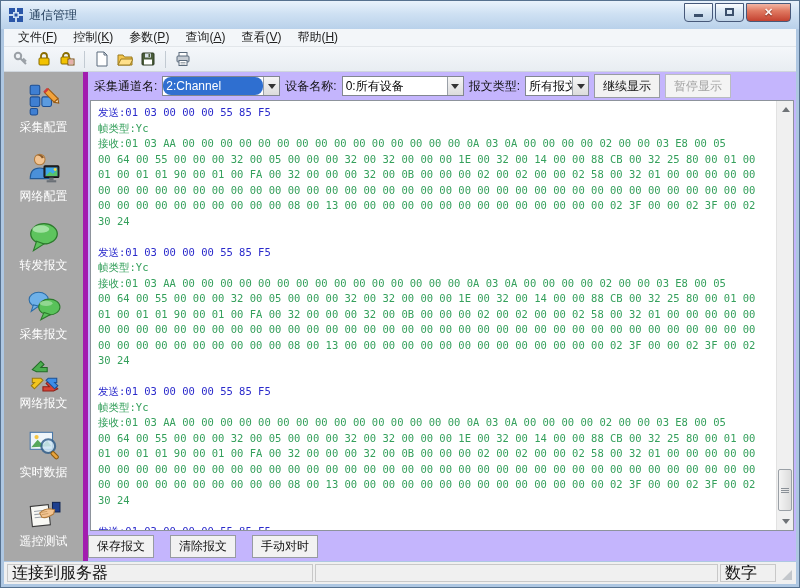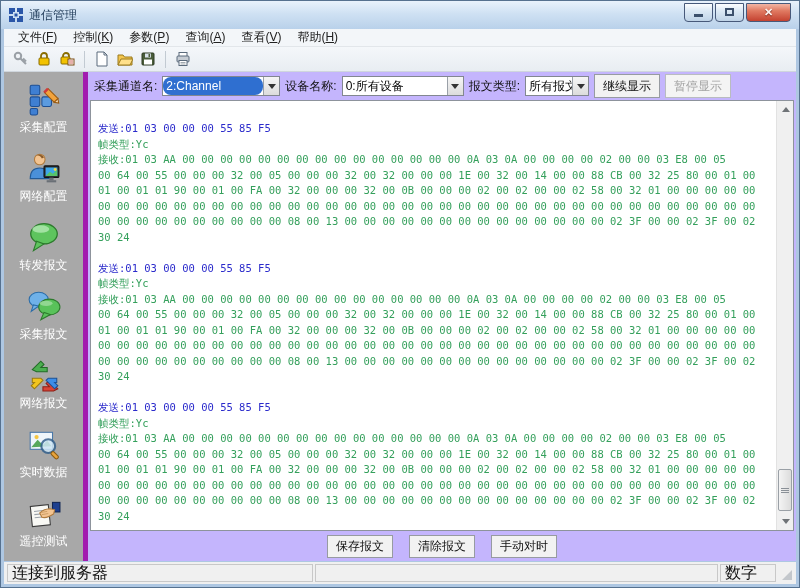--- a/index.html
+++ b/index.html
@@ -62,40 +62,40 @@
   .combo3 { width:64px;  } .combo3 .val { flex:1; color:#000; }
   .pushbtn { height:24px; min-width:66px; background:#f2f2f2; border:1px solid #979ba1;
              font-size:12px; color:#111; padding:0 8px; font-family:inherit; }
   .pushbtn.disabled { color:#a3a3a3; border-color:#b9bcc0; background:#f4f4f4; }
   .filter-spacer { flex:1; }
 
   
   .msgwrap { flex:1; margin:0 2px; position:relative; background:#fff;
              border:1px solid #8d939c; overflow:hidden; min-height:0; }
   .msgtext { position:absolute; left:0; top:0; right:17px; bottom:0; overflow:hidden;
-             padding:20px 0 0 7px; font-family:"DejaVu Sans Mono", monospace; font-size:10.5px; }
+             padding:4px 0 0 7px; font-family:"DejaVu Sans Mono", monospace; font-size:10.5px; }
   .line { height:15.5px; line-height:15.5px; white-space:pre; }
   .line.send { color:#2a2acb; }
   .line.recv { color:#35a05c; }
   .line.spacer { color:transparent; }
 
   
   .vscroll { position:absolute; top:0; right:0; bottom:0; width:17px; background:#f0f0f0;
              border-left:1px solid #e2e2e2; }
   .sb-arrow { position:absolute; left:0; width:17px; height:17px; display:flex; align-items:center; justify-content:center; }
   .sb-up { top:0; } .sb-down { bottom:0; }
   .sb-up::after   { content:""; border:4px solid transparent; border-bottom:5px solid #6f7377; margin-bottom:4px; }
   .sb-down::after { content:""; border:4px solid transparent; border-top:5px solid #6f7377; margin-top:4px; }
   .sb-thumb { position:absolute; left:1px; width:14px; height:42px; bottom:19px;
               background:linear-gradient(90deg,#f4f4f4,#dcdcdc); border:1px solid #9aa0a6; border-radius:2px;
               display:flex; flex-direction:column; align-items:center; justify-content:center; gap:1px; }
   .sb-thumb i { display:block; width:8px; height:1px; background:#8a9097; }
 
   
-  .actionbar { height:30px; display:flex; align-items:center; justify-content:center; gap:16px; }
+  .actionbar { height:30px; display:flex; align-items:center; gap:16px; }
   .actionbar .pushbtn { min-width:66px; height:23px; }
 
   
   .statusbar { height:22px; background:#f0f0f0; display:flex; align-items:stretch; gap:2px;
                padding:2px 2px 2px 3px; margin:1px 3px 0 3px; font-size:16px; color:#111; }
   .spanel { border:1px solid #c8c8c8; background:#f0f0f0; display:flex; align-items:center; padding:0 4px; }
   .sp-left { width:306px; }
   .sp-mid { flex:1; }
   .sp-right { width:56px; }
   .grip { width:16px; position:relative; }

